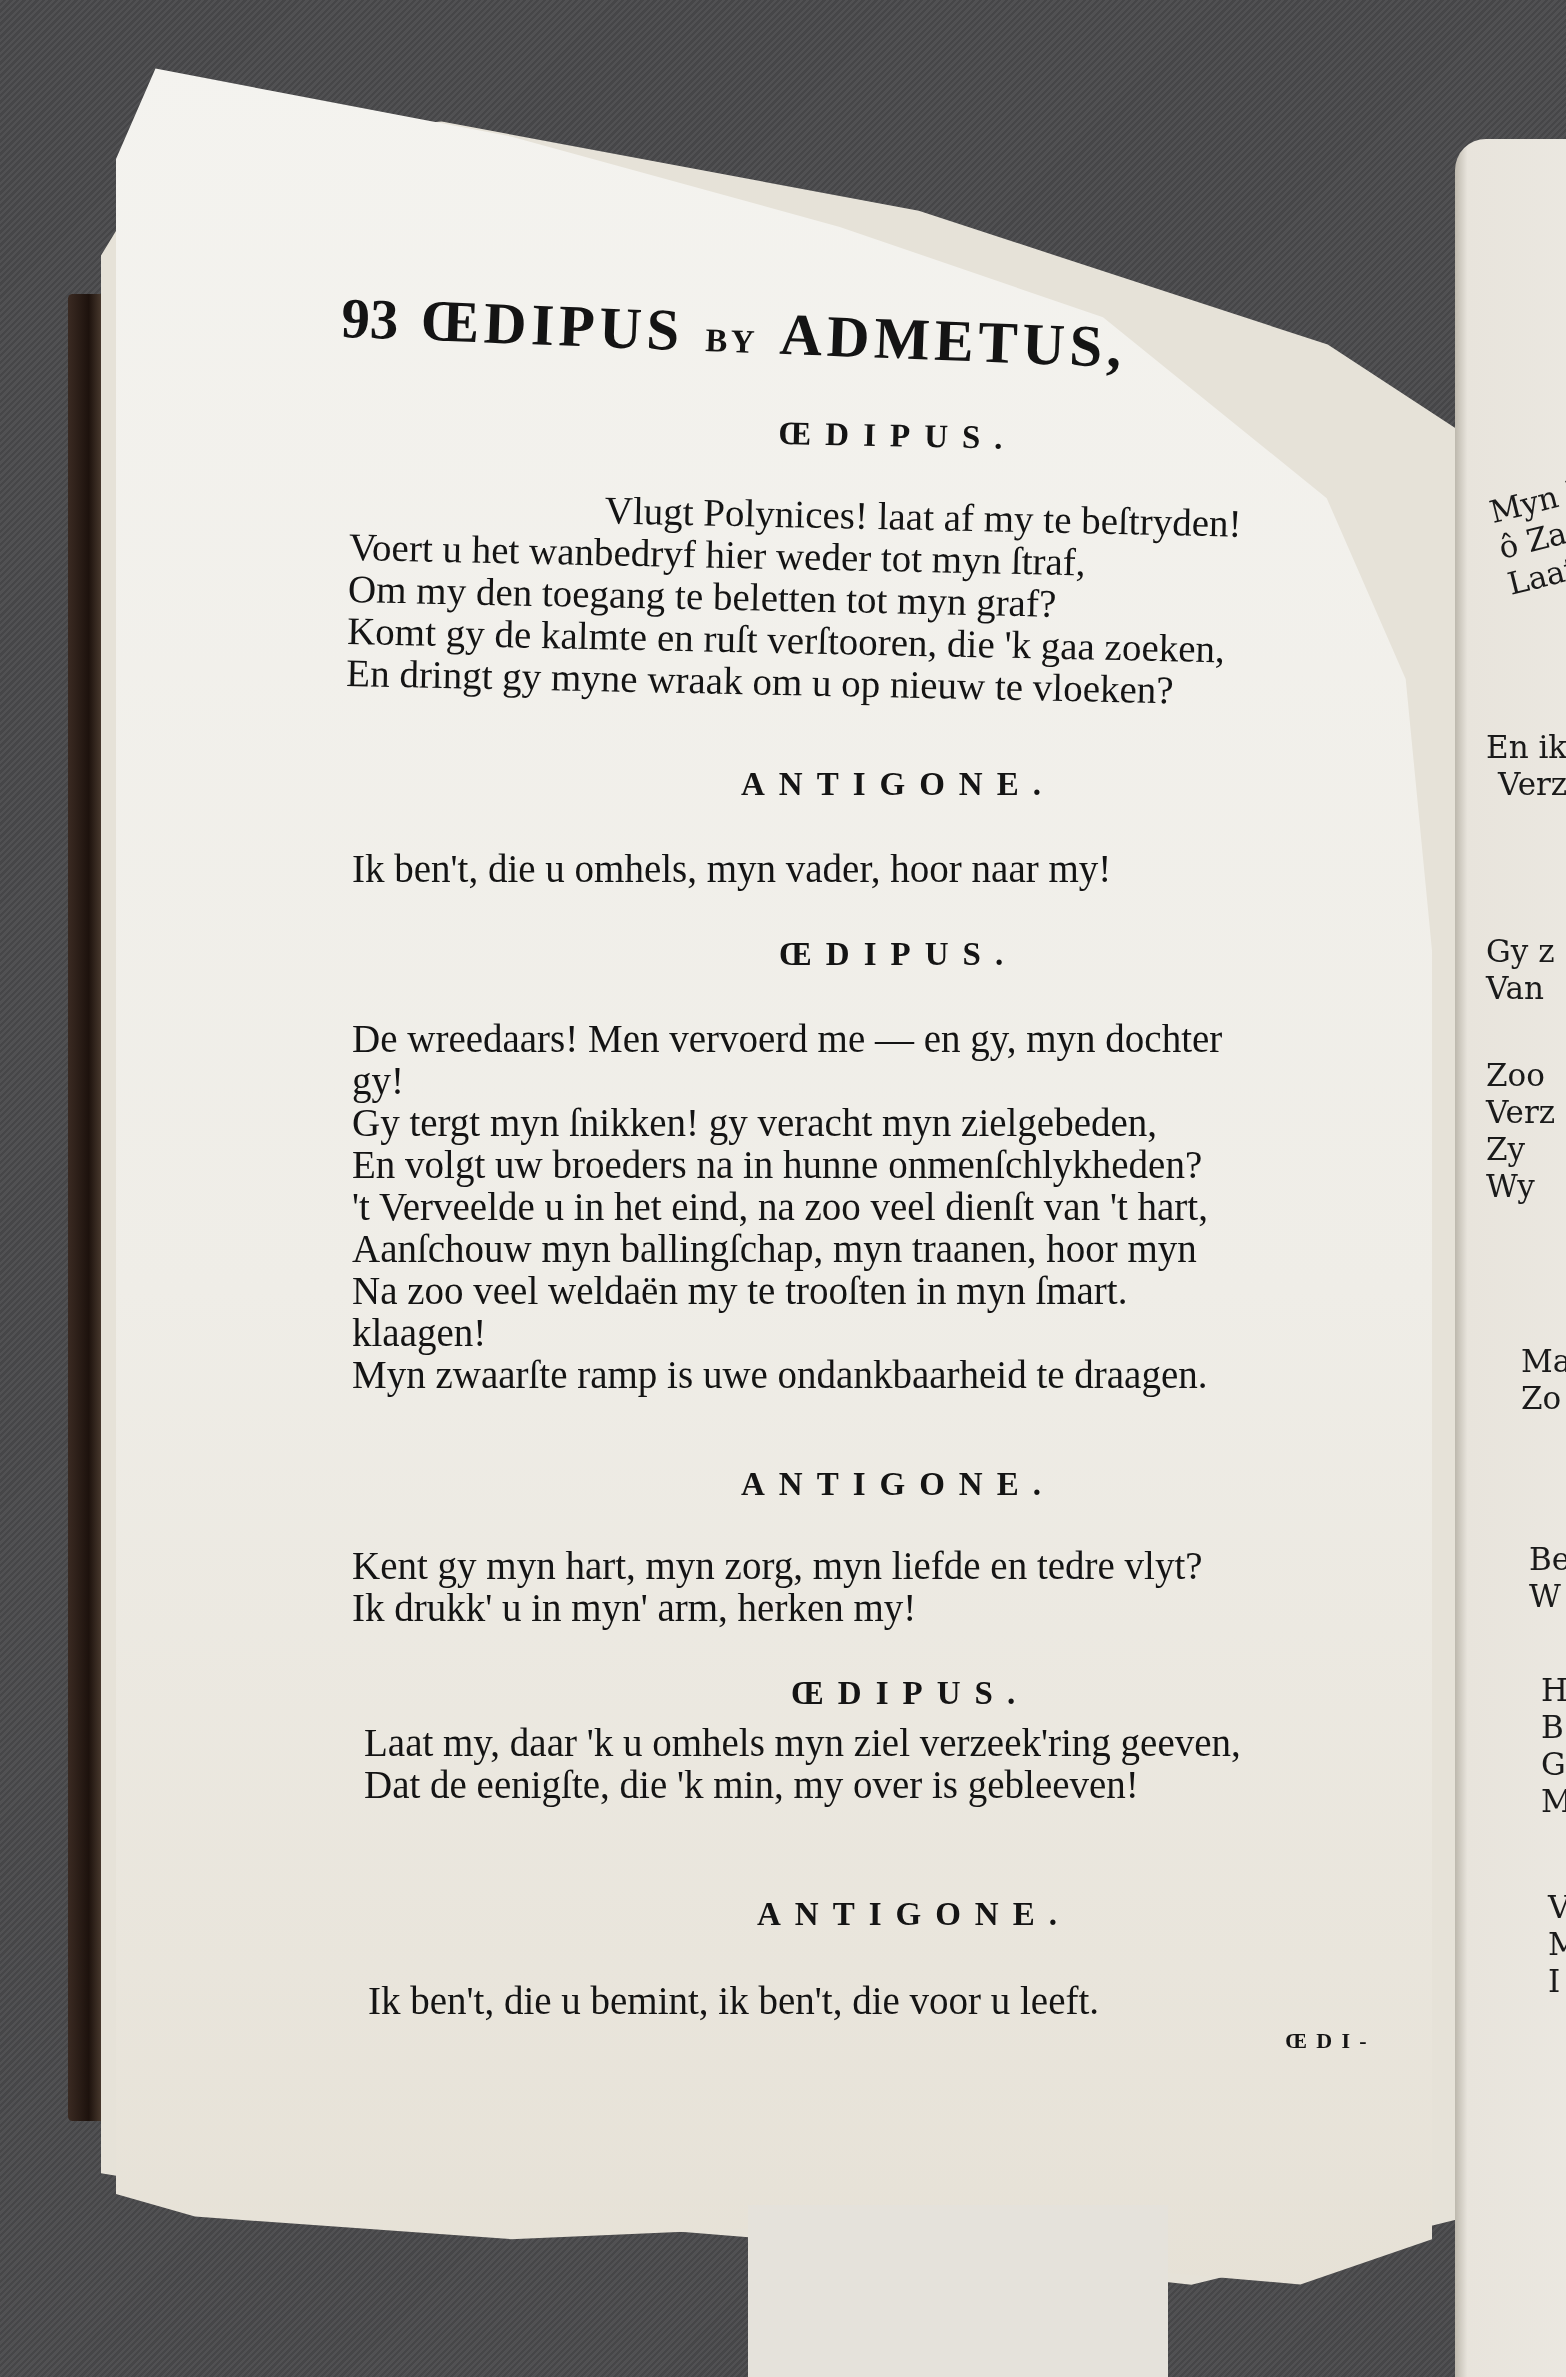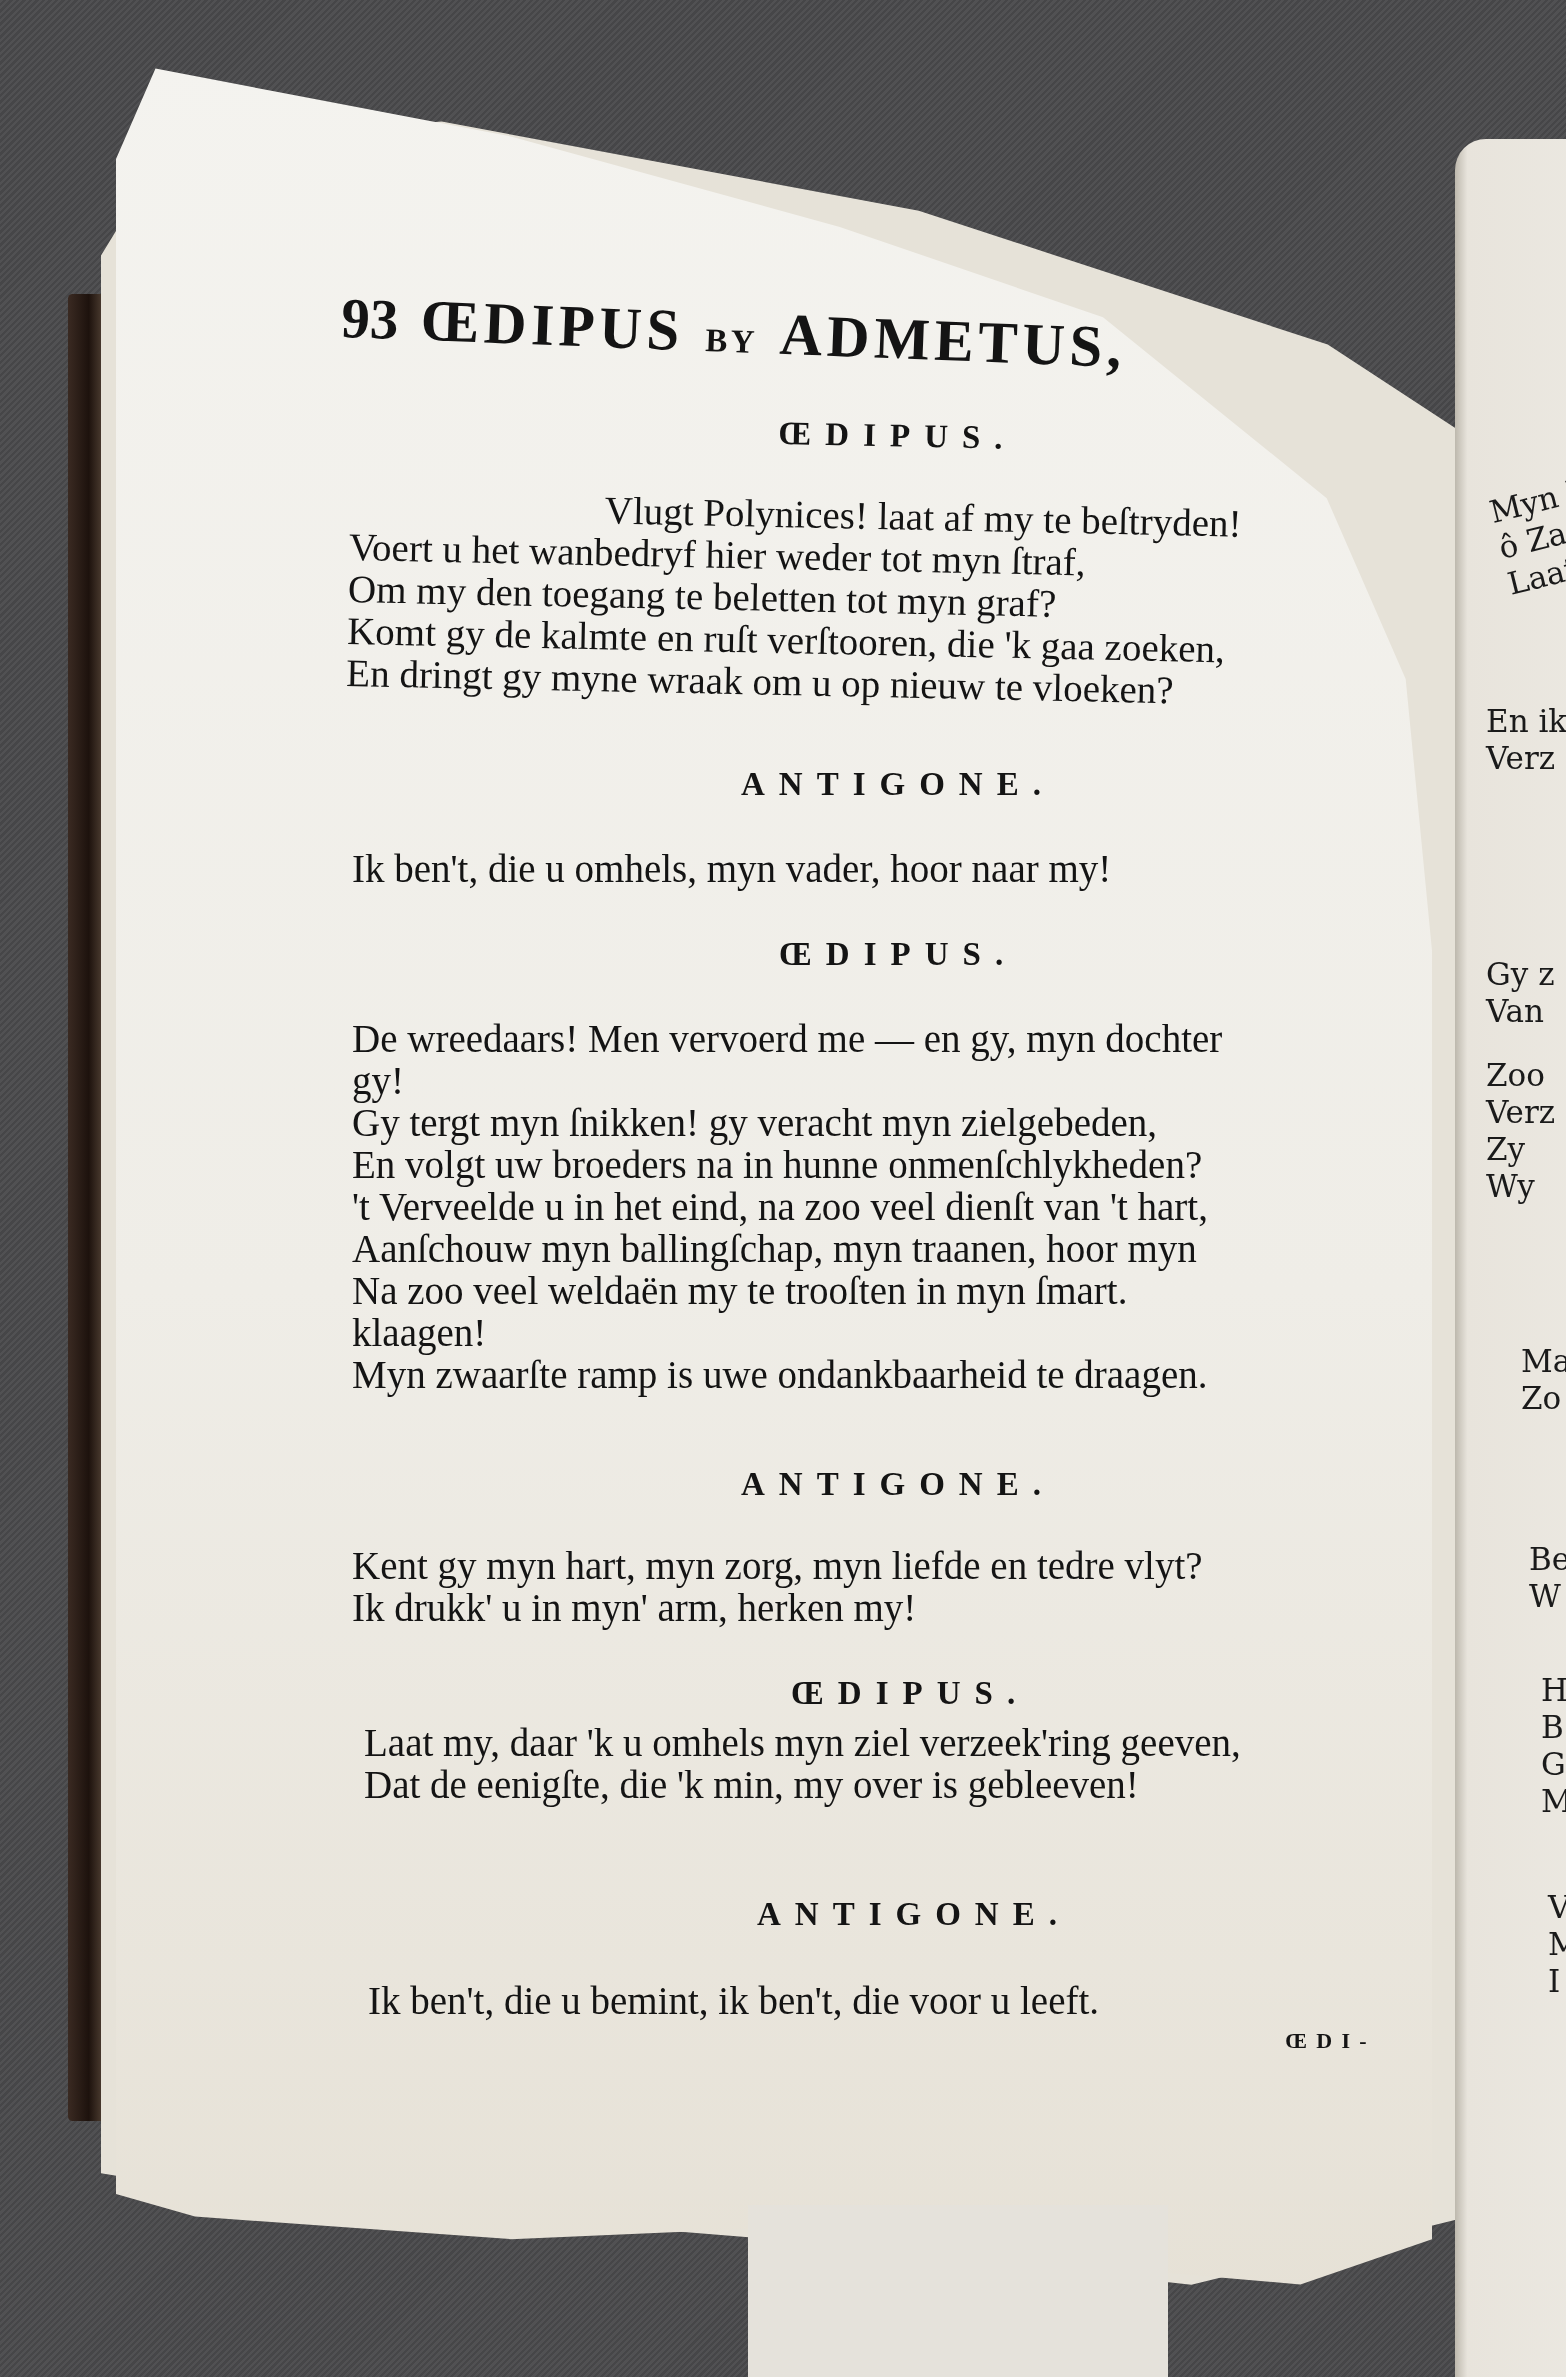--- a/index.html
+++ b/index.html
@@ -67,25 +67,25 @@
 
 <div class="cover-edge"></div>
 <div class="page-stack"></div>
 <div class="facing-page"></div>
 
 <div class="facing-text" style="top:495px; transform:rotate(-14deg); transform-origin:left top;">
   <div>Myn h</div>
   <div>ô Zach</div>
   <div>Laat n</div>
 </div>
-<div class="facing-text" style="top:703px;">
+<div class="facing-text" style="top:729px;text-align:right;">
   <div>En ik</div>
   <div>Verz</div>
 </div>
-<div class="facing-text" style="top:956px;">
+<div class="facing-text" style="top:933px;">
   <div>Gy z</div>
   <div>Van</div>
 </div>
 <div class="facing-text" style="top:1057px;">
   <div>Zoo</div>
   <div>Verz</div>
   <div>Zy</div>
   <div>Wy</div>
 </div>
 <div class="facing-text" style="top:1343px; left:1521px;">

